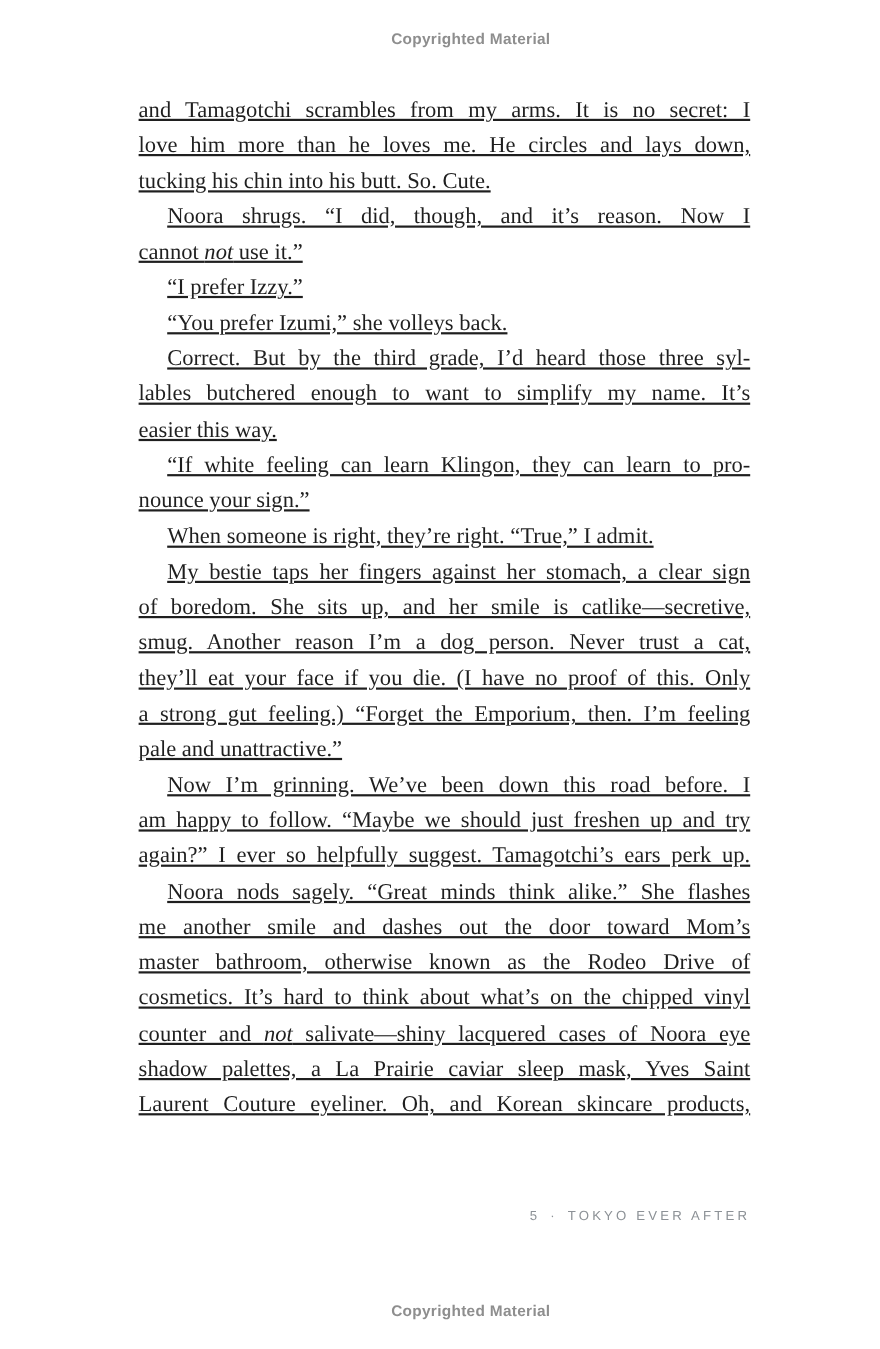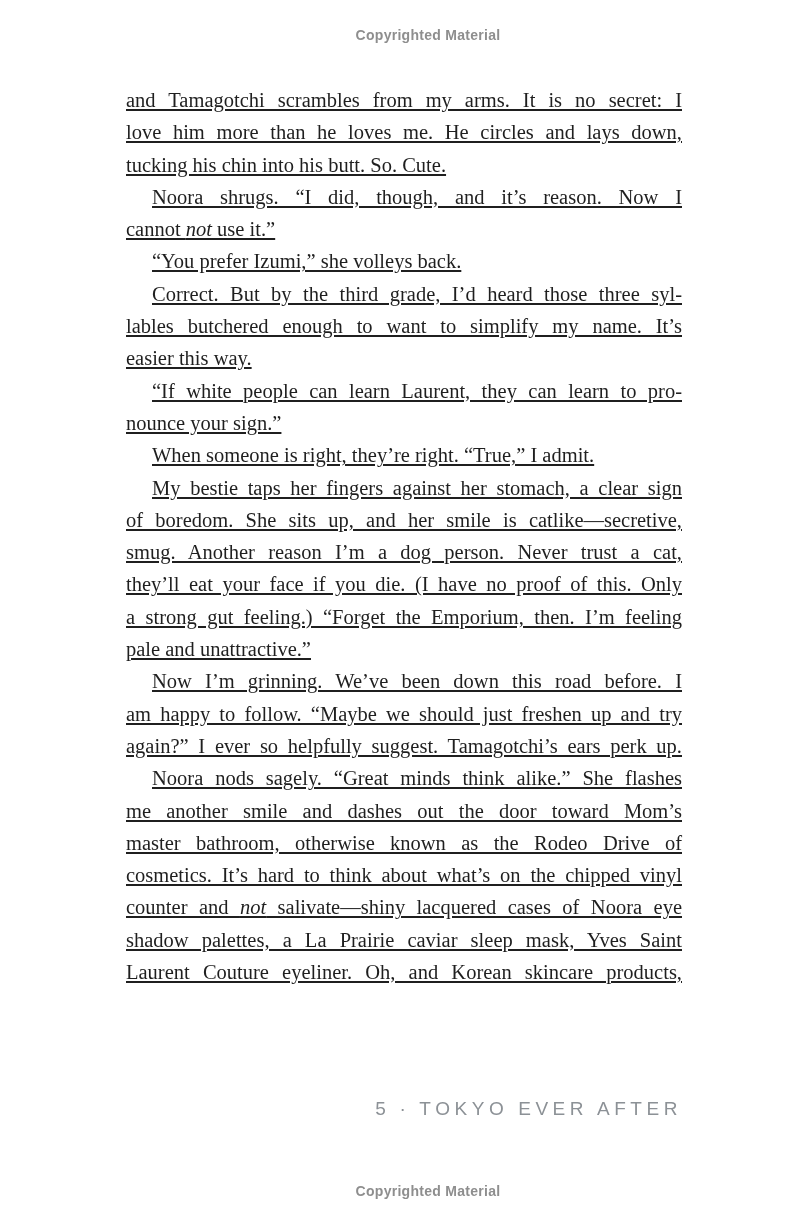--- a/index.html
+++ b/index.html
@@ -36,44 +36,45 @@
   }
   .line { text-align: left; text-decoration: underline; }
   .line.jst { text-align: justify; text-align-last: justify; }
   .line.ind { text-indent: 26px; }
   .line em { font-style: italic; }
   .footer {
     position: absolute;
     right: 118px;
     top: 1098px;
     font-family: "Liberation Sans", "DejaVu Sans", sans-serif;
-    font-size: 19px;
+    font-size: 12px;
     letter-spacing: 0.24em;
     color: #8c9196;
     white-space: nowrap;
   }
   .footer .sep { margin: 0 9px; color: #8c9196; }
 </style>
 </head>
 <body>
 
 <div class="page">
   <div class="copyright top">Copyrighted Material</div>
 
   <div class="text-block">
       <div class="line jst"><span>and Tamagotchi scrambles from my arms. It is no secret: I</span></div>
       <div class="line jst"><span>love him more than he loves me. He circles and lays down,</span></div>
       <div class="line"><span>tucking his chin into his butt. So. Cute.</span></div>
       <div class="line jst ind"><span>Noora shrugs. “I did, though, and it’s reason. Now I</span></div>
       <div class="line"><span>cannot </span><em>not</em><span> use it.”</span></div>
+      <div class="line ind"><span>“I prefer Izzy.”</span></div>
       <div class="line ind"><span>“You prefer Izumi,” she volleys back.</span></div>
       <div class="line jst ind"><span>Correct. But by the third grade, I’d heard those three syl-</span></div>
       <div class="line jst"><span>lables butchered enough to want to simplify my name. It’s</span></div>
       <div class="line"><span>easier this way.</span></div>
-      <div class="line jst ind"><span>“If white people can learn Laurent, they can learn to pro-</span></div>
+      <div class="line jst ind"><span>“If white feeling can learn Klingon, they can learn to pro-</span></div>
       <div class="line"><span>nounce your sign.”</span></div>
       <div class="line ind"><span>When someone is right, they’re right. “True,” I admit.</span></div>
       <div class="line jst ind"><span>My bestie taps her fingers against her stomach, a clear sign</span></div>
       <div class="line jst"><span>of boredom. She sits up, and her smile is catlike—secretive,</span></div>
       <div class="line jst"><span>smug. Another reason I’m a dog person. Never trust a cat,</span></div>
       <div class="line jst"><span>they’ll eat your face if you die. (I have no proof of this. Only</span></div>
       <div class="line jst"><span>a strong gut feeling.) “Forget the Emporium, then. I’m feeling</span></div>
       <div class="line"><span>pale and unattractive.”</span></div>
       <div class="line jst ind"><span>Now I’m grinning. We’ve been down this road before. I</span></div>
       <div class="line jst"><span>am happy to follow. “Maybe we should just freshen up and try</span></div>

